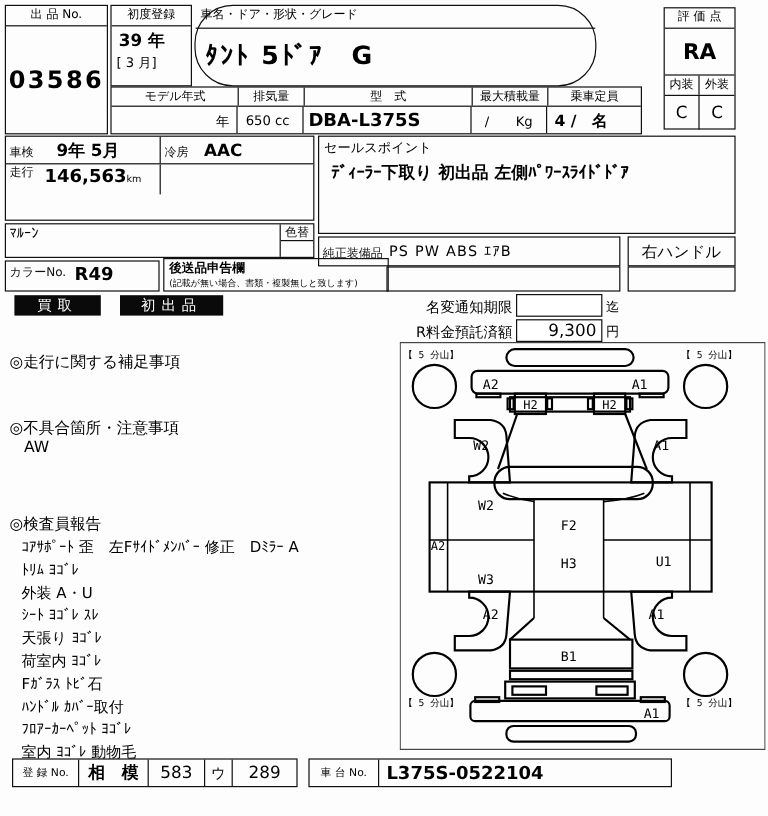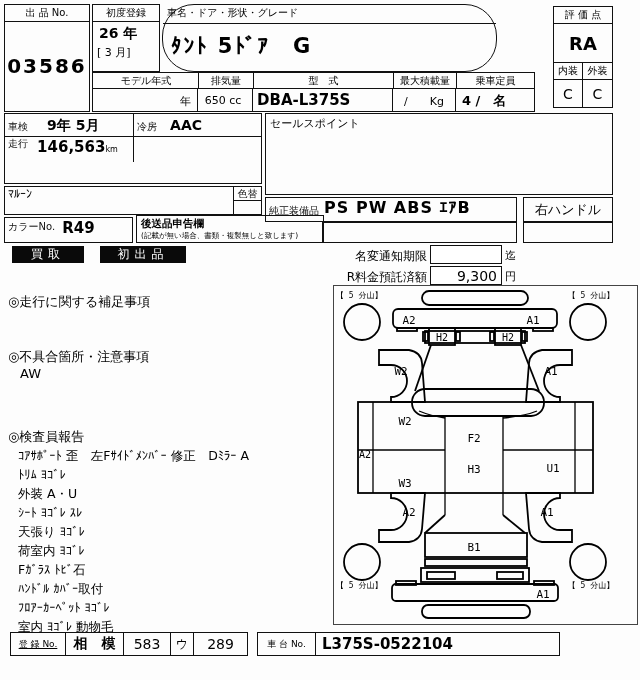--- a/index.html
+++ b/index.html
@@ -25,21 +25,21 @@
 </head>
 <body>
 
 <div class="abs b" style="left:4px;top:4px;width:86px;height:108px;">
   <div class="hd-c" style="border-bottom:1.5px solid #111;height:16px;">出 品 No.</div>
   <div class="flex-c val-lg" style="height:88px;">03586</div>
 </div>
 
 <div class="abs b" style="left:92px;top:4px;width:68px;height:68px;">
   <div class="hd-c" style="border-bottom:1.5px solid #111;height:16px;">初度登録</div>
-  <div style="font-size:14px;font-weight:bold;padding:3px 0 0 6px;">26 年</div>
+  <div style="font-size:14px;font-weight:bold;padding:3px 0 0 6px;">39 年</div>
   <div style="font-size:11px;padding:2px 0 0 4px;">[ 3 月]</div>
 </div>
 
 <div class="abs b" style="left:162px;top:4px;width:335px;height:68px;border-radius:32px;">
   <div class="hd" style="border-bottom:1.5px solid #111;height:16px;padding:2px 0 0 4px;">車名・ドア・形状・グレード</div>
   <div style="font-size:21px;font-weight:bold;padding:10px 0 0 8px;letter-spacing:2px;">ﾀﾝﾄ 5ﾄﾞｱ　G</div>
 </div>
 
 <div class="abs b" style="left:553px;top:6px;width:60px;height:102px;">
   <div class="hd-c" style="border-bottom:1.5px solid #111;height:16px;">評 価 点</div>
@@ -102,25 +102,26 @@
   <span style="font-size:15px;font-weight:bold;margin-left:2px;">R49</span>
 </div>
 
 <div class="abs b" style="left:136px;top:215px;width:188px;height:28px;">
   <div style="font-size:10.5px;padding:1px 0 0 4px;font-weight:bold;">後送品申告欄</div>
   <div style="font-size:7.5px;padding:0 0 0 4px;">(記載が無い場合、書類・複製無しと致します)</div>
 </div>
 
 <div class="abs b" style="left:265px;top:113px;width:348px;height:82px;">
   <div style="font-size:11px;padding:2px 0 0 4px;">セールスポイント</div>
+  <div style="font-size:14px;font-weight:bold;padding:4px 0 0 10px;">ﾃﾞｨｰﾗｰ下取り 初出品 左側ﾊﾟﾜｰｽﾗｲﾄﾞﾄﾞｱ</div>
 </div>
 
 <div class="abs b" style="left:265px;top:197px;width:252px;height:25px;">
   <span class="lbl-sm" style="vertical-align:top;display:inline-block;padding:6px 0 0 3px;">純正装備品</span>
-  <span style="font-size:16px;font-weight:bold;letter-spacing:1px;">PS PW ABS ｴｱB</span>
+  <span style="font-size:12px;font-weight:normal;letter-spacing:1px;">PS PW ABS ｴｱB</span>
 </div>
 <div class="abs bthin" style="left:322px;top:222px;width:195px;height:21px;"></div>
 
 <div class="abs b" style="left:523px;top:197px;width:90px;height:25px;">
   <div class="flex-c" style="height:100%;font-size:13px;">右ハンドル</div>
 </div>
 <div class="abs bthin" style="left:523px;top:222px;width:90px;height:21px;"></div>
 
 <div class="abs badge" style="left:12px;top:246px;width:72px;height:17px;">買取</div>
 <div class="abs badge" style="left:100px;top:246px;width:86px;height:17px;">初出品</div>
@@ -228,21 +229,21 @@
     <text x="141" y="188">H3</text>
     <text x="220" y="187">U1</text>
     <text x="76" y="231">A2</text>
     <text x="214" y="231">A1</text>
     <text x="141" y="266">B1</text>
     <text x="210" y="313">A1</text>
   </g>
 </svg>
 
 <div class="abs bthin row" style="left:10px;top:632px;width:238px;height:24px;">
-  <div class="flex-c cell" style="width:55px;border-right:1px solid #111;font-size:9px;text-decoration:underline;">登 録 No.</div>
+  <div class="flex-c cell" style="width:55px;border-right:1px solid #111;font-size:9px;">登 録 No.</div>
   <div class="flex-c cell" style="width:58px;border-right:1px solid #111;font-size:14px;font-weight:bold;">相　模</div>
   <div class="flex-c cell" style="width:47px;border-right:1px solid #111;font-size:14px;">583</div>
   <div class="flex-c cell" style="width:23px;border-right:1px solid #111;font-size:12px;">ウ</div>
   <div class="flex-c cell" style="flex:1;font-size:14px;">289</div>
 </div>
 
 <div class="abs bthin row" style="left:257px;top:632px;width:303px;height:24px;">
   <div class="flex-c cell" style="width:58px;border-right:1px solid #111;font-size:9px;">車 台 No.</div>
   <div class="cell" style="flex:1;font-size:15px;font-weight:bold;padding:2px 0 0 6px;">L375S-0522104</div>
 </div>

